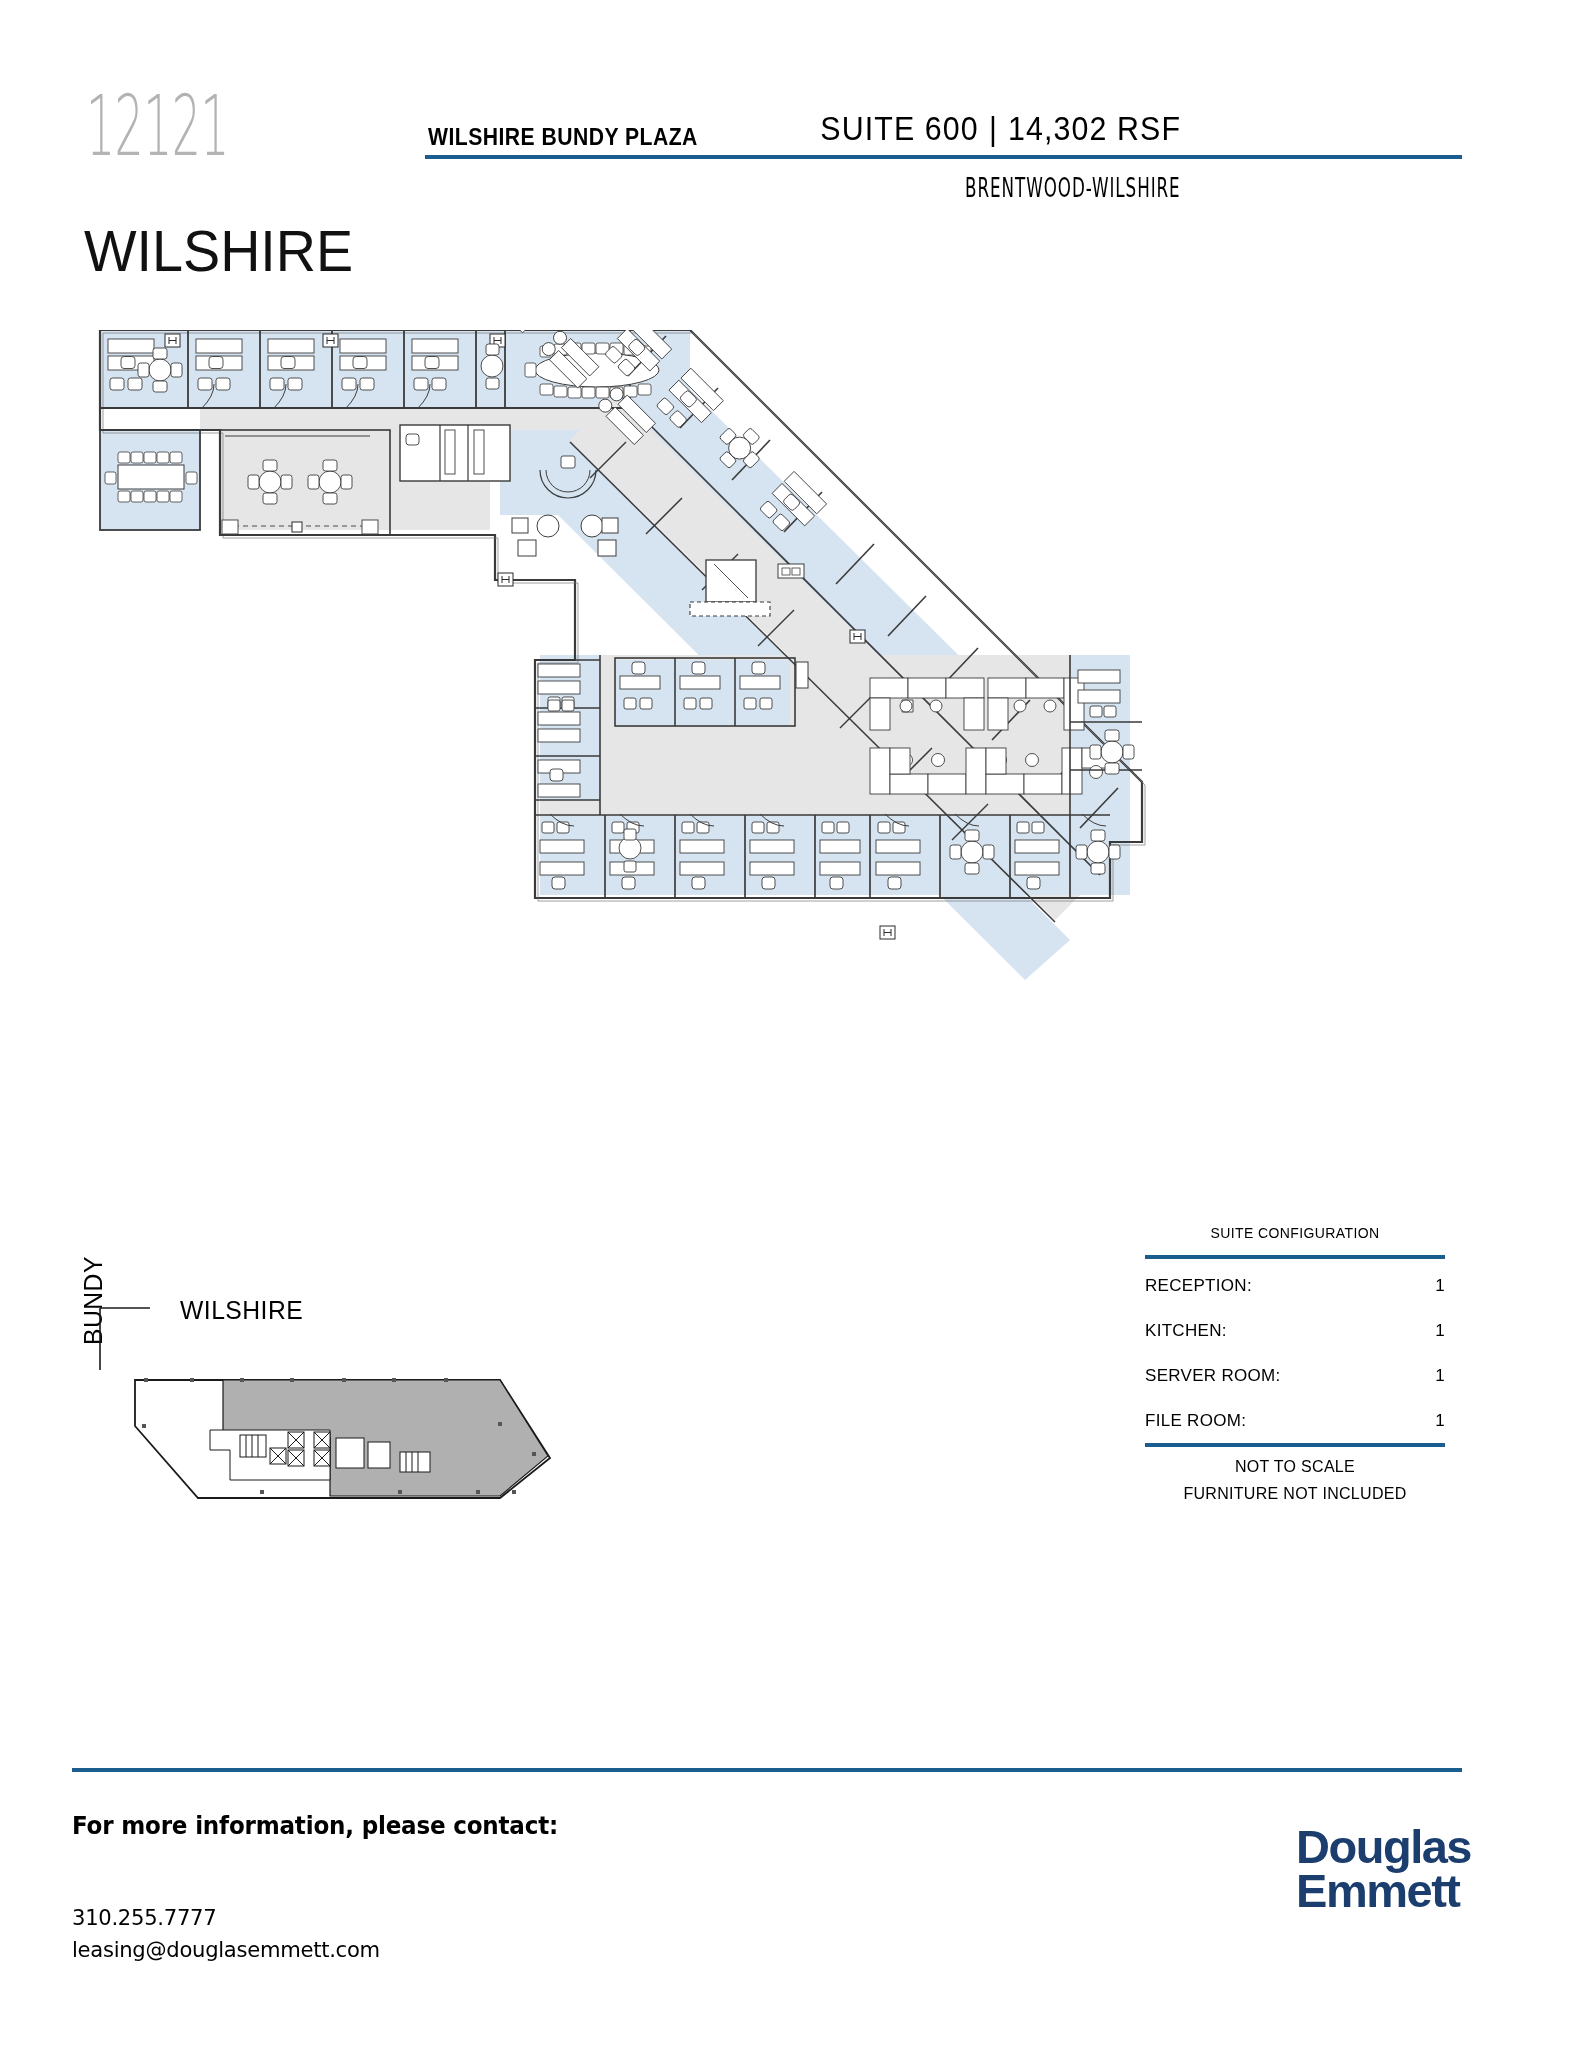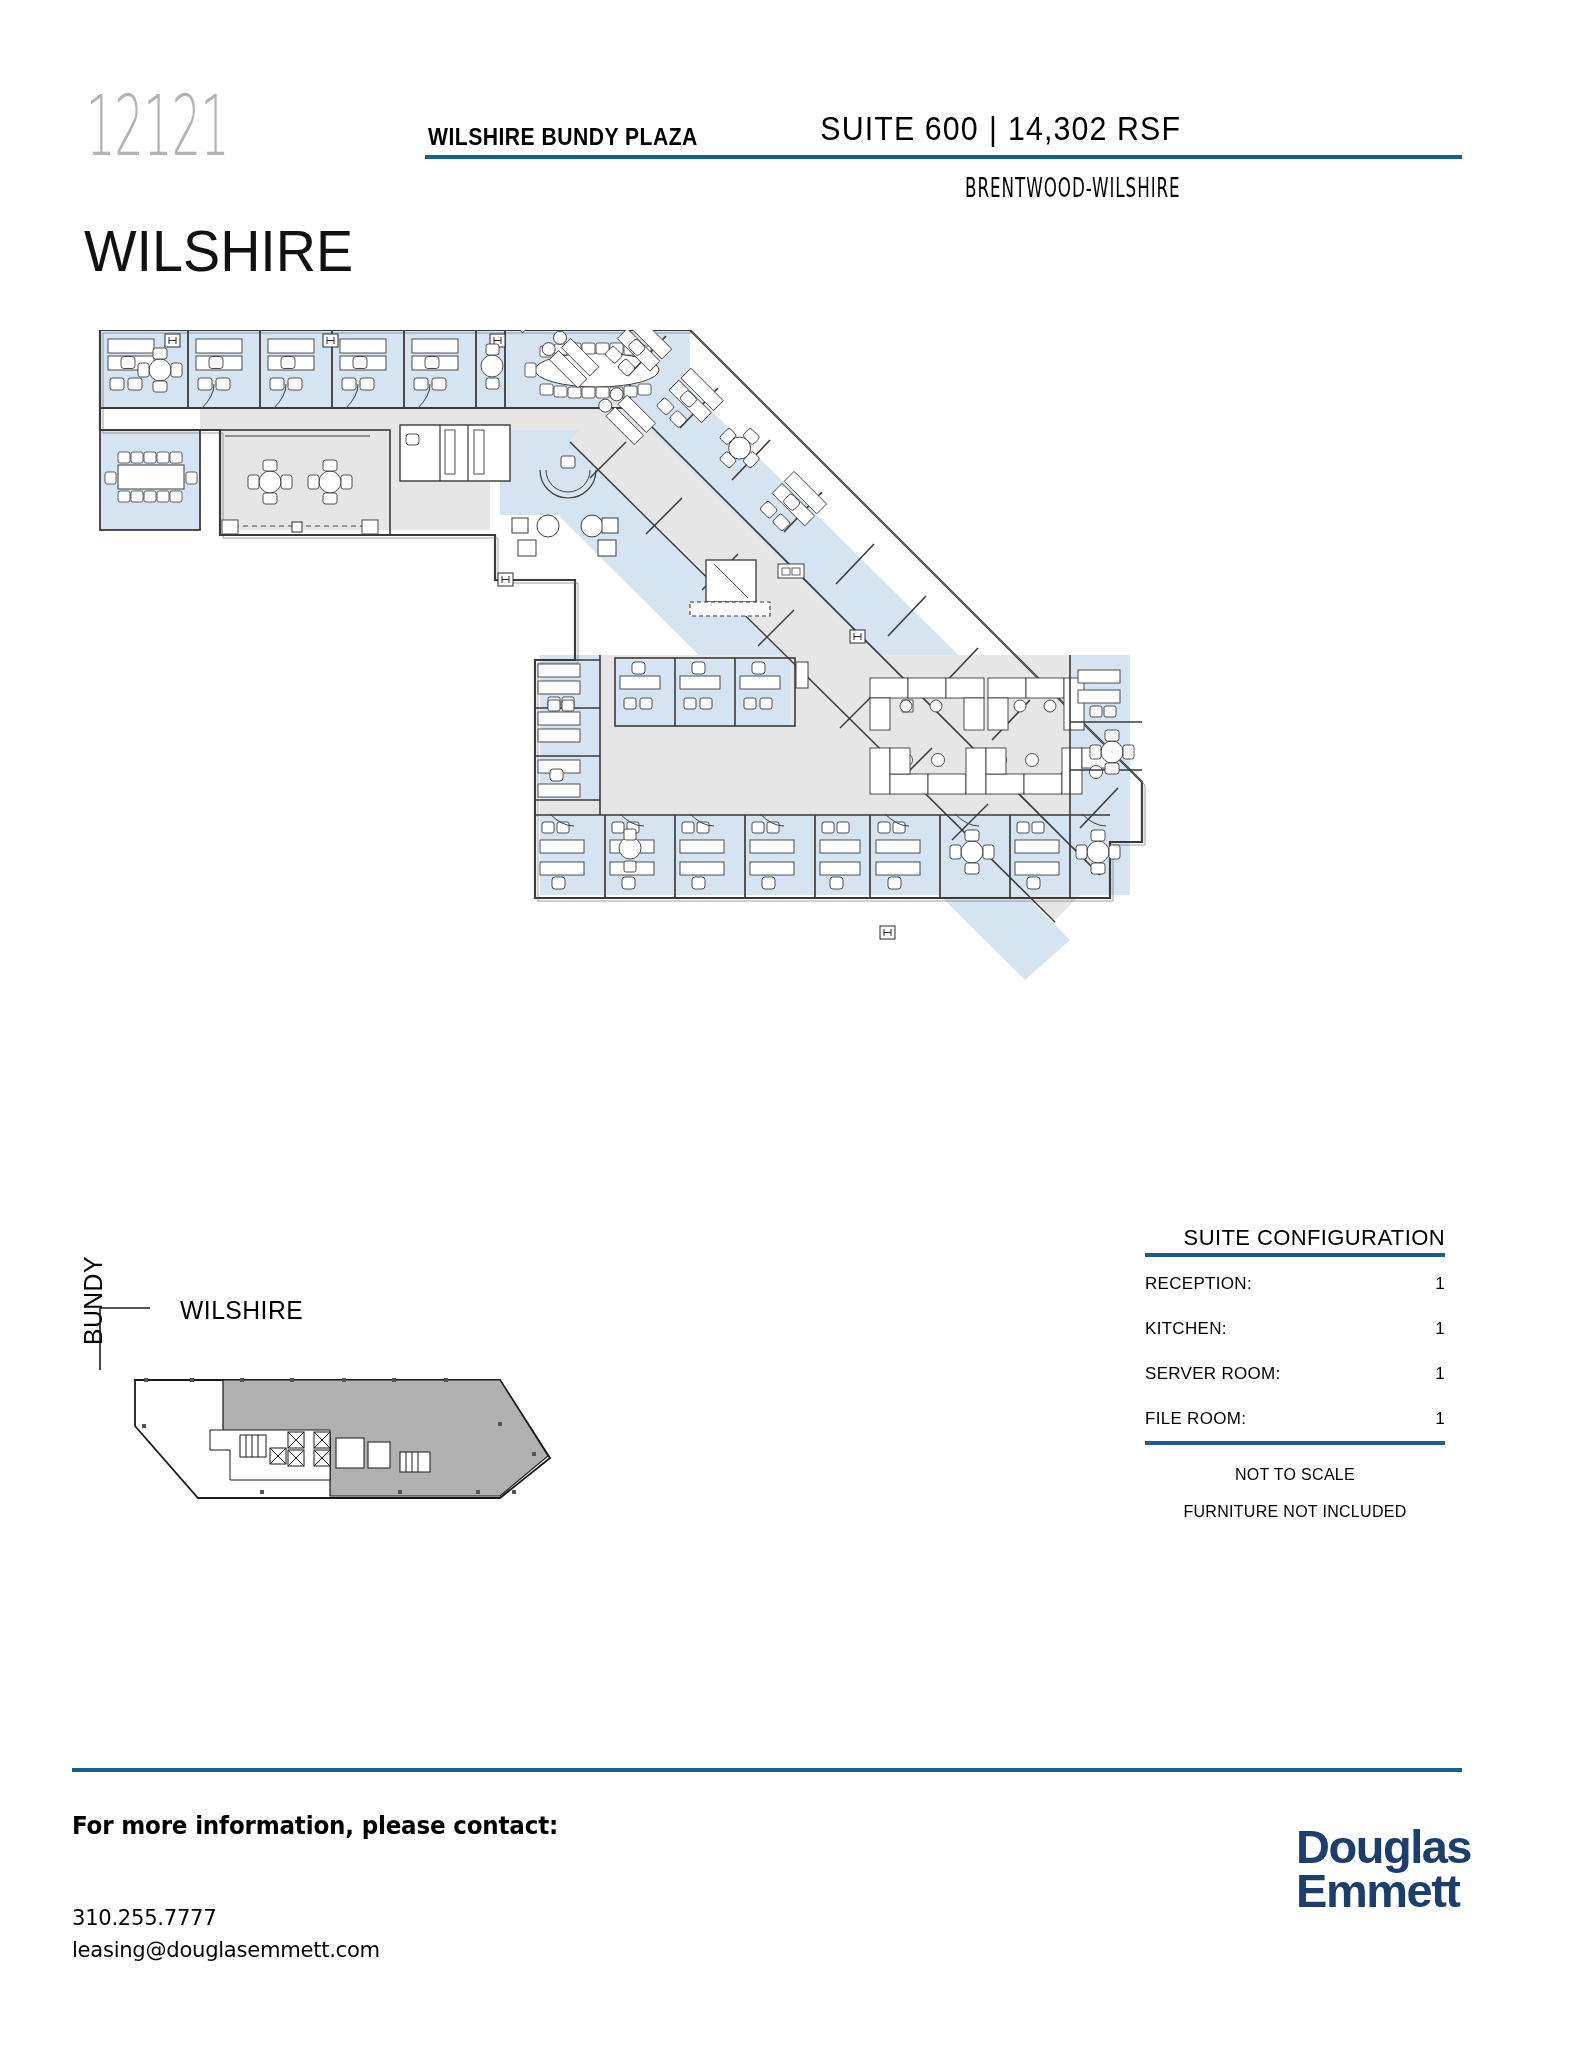--- a/index.html
+++ b/index.html
@@ -87,36 +87,35 @@
     transform: rotate(-90deg) scaleX(0.95);
     transform-origin: left top;
     white-space: nowrap;
   }
 
   
   .config {
     position: absolute; left: 1145px; top: 1225px; width: 300px;
   }
   .config-title {
-    text-align: right; font-size: 22px; letter-spacing: 0.4px;
-    padding-bottom: 2px;
+    text-align: center; font-size: 14px; letter-spacing: 0.4px;
+    padding-bottom: 14px;
   }
   .config-rule { height: 4px; background: #1b5e8e; width: 100%; }
   .config-rows { padding-top: 4px; }
   .config-row {
     display: flex; justify-content: space-between;
     font-size: 17px; letter-spacing: 0.3px;
     padding: 13px 0 12px 0;
   }
   .config-row .label { white-space: nowrap; }
   .config-row .value { }
   .config-footnote {
     text-align: center; font-size: 16px; letter-spacing: 0.3px;
     padding-top: 11px;
-    margin-top: 10px;
   }
   .config-footnote:last-child { padding-top: 9px; }
 
   
   .footer-rule {
     position: absolute; left: 72px; top: 1768px; width: 1390px; height: 4px;
     background: #1b5e8e;
   }
   .contact-head {
     position: absolute; left: 72px; top: 1812px;

